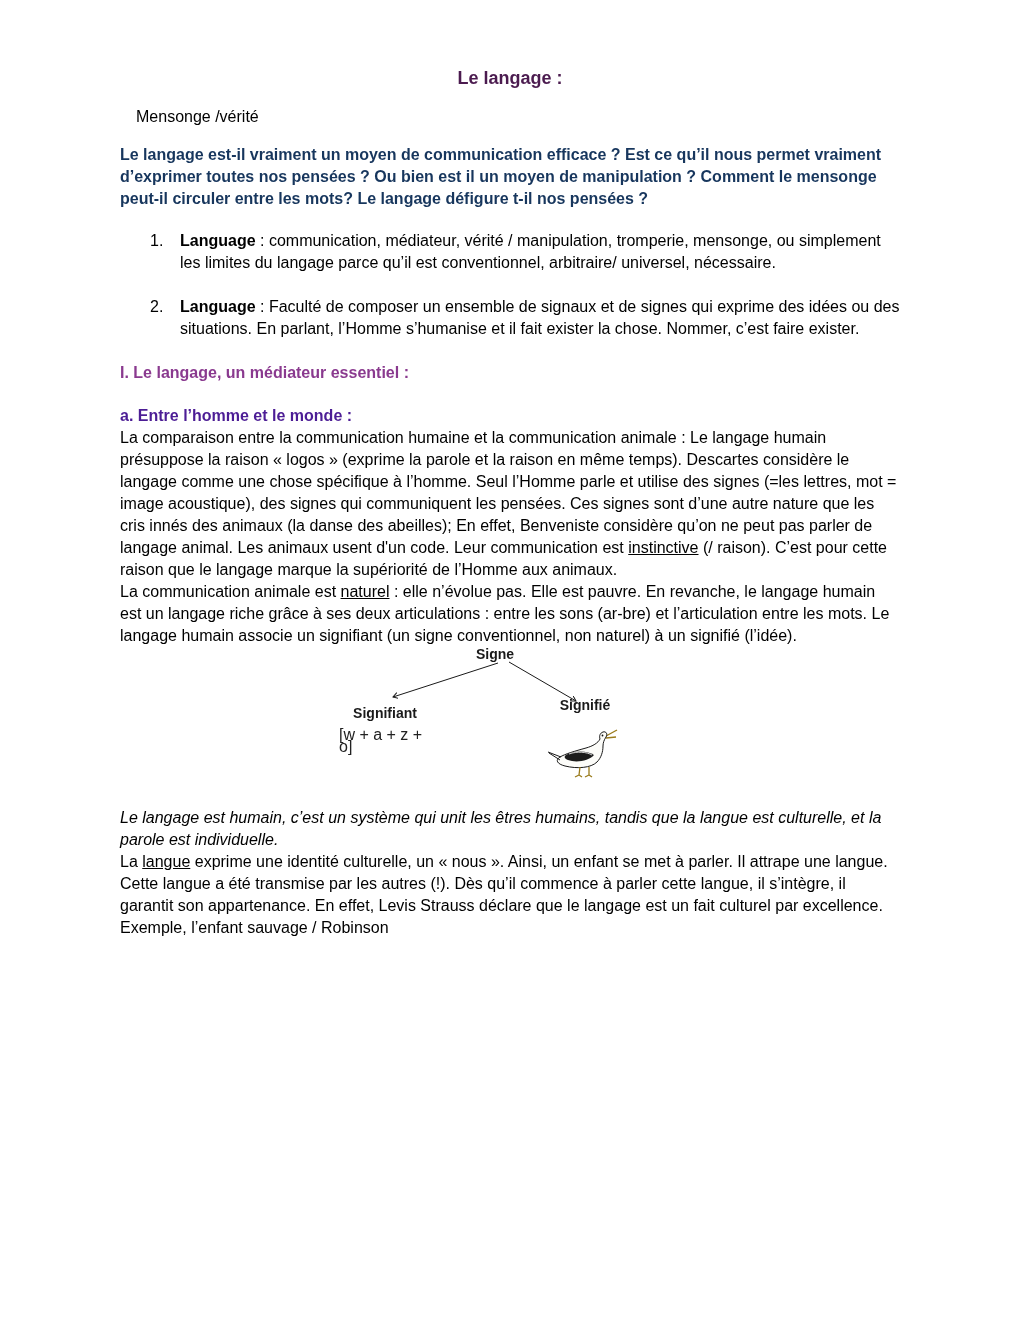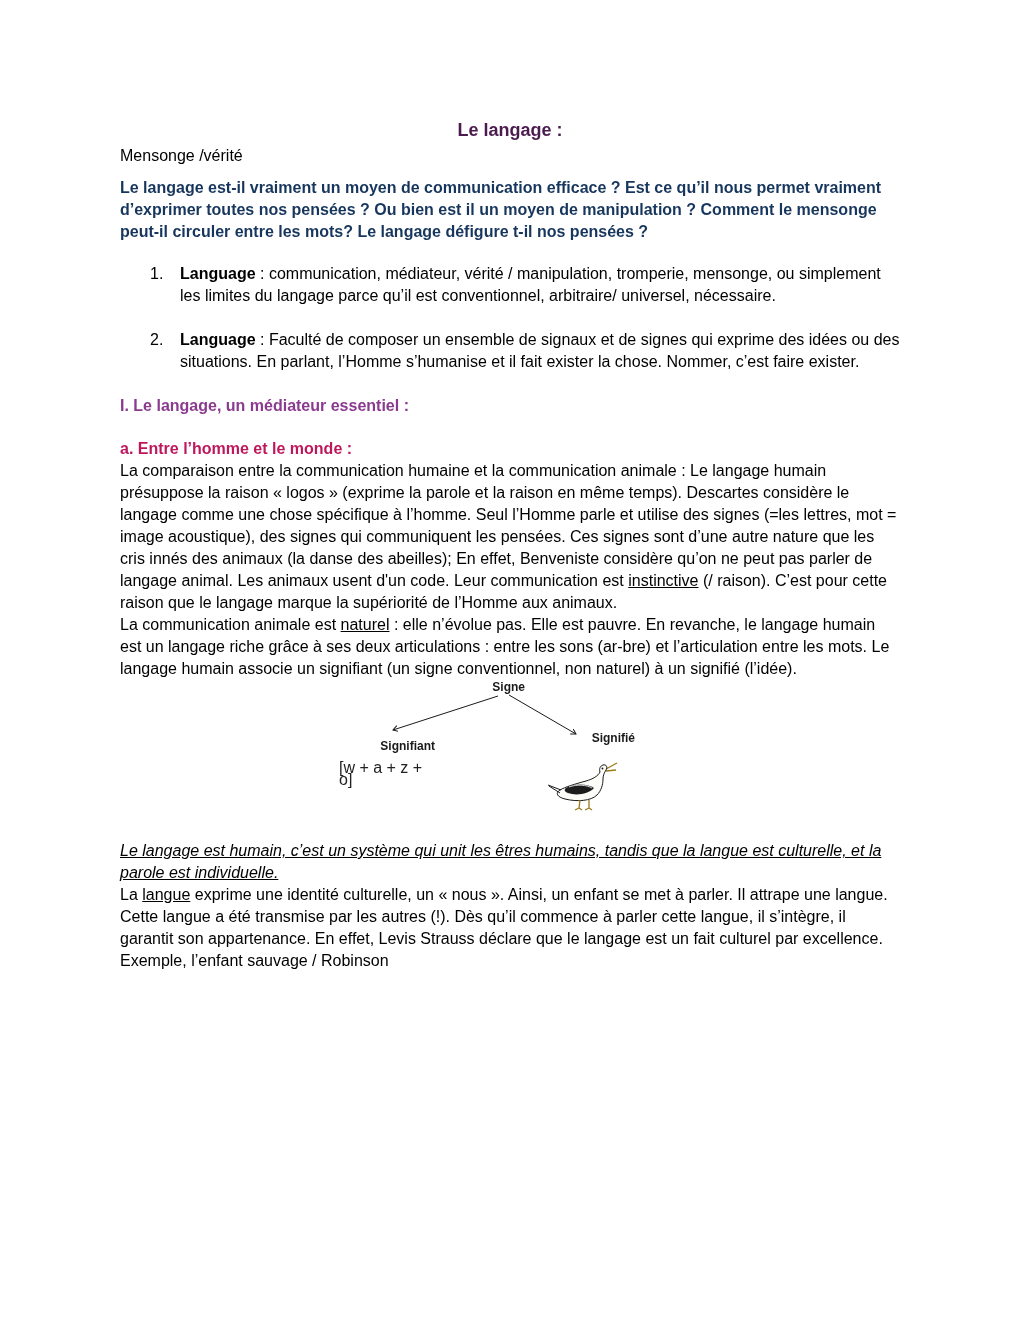--- a/index.html
+++ b/index.html
@@ -1,37 +1,37 @@
 <!DOCTYPE html>
 <html lang="fr"><head>
 <meta charset="utf-8">
 <style>
   html, body { margin: 0; padding: 0; background: #ffffff; }
   .page {
     position: relative;
     width: 1020px;
     height: 1320px;
     box-sizing: border-box;
-    padding: 118px 120px 40px 120px;
+    padding: 66px 120px 40px 120px;
     background: #ffffff;
     font-family: "Liberation Sans", "DejaVu Sans", sans-serif;
     font-size: 16px;
     line-height: 22px;
     color: #000000;
     overflow: hidden;
   }
   .doc-title {
     margin: 0 0 3px 0;
     font-size: 18px;
     line-height: 24px;
     font-weight: 700;
     text-align: center;
     color: #4b1b4f;
   }
-  .subtitle { margin: 0; }
+  .subtitle { margin: 16px; }
   .intro {
     margin: 10px 0 0 0;
     font-weight: 700;
     color: #17365d;
   }
   ol.deflist { list-style: none; margin: 20px 0 0 0; padding: 0 0 0 30px; }
   ol.deflist li { display: flex; margin-bottom: 22px; }
   .num { width: 30px; flex: none; }
   .li-body { flex: 1; }
   .h-purple {
@@ -39,36 +39,36 @@
     font-size: 16px;
     line-height: 22px;
     font-weight: 700;
     color: #8a3a8f;
   }
   .h-navy {
     margin: 21px 0 0 0;
     font-size: 16px;
     line-height: 22px;
     font-weight: 700;
-    color: #be185d;
+    color: #4c1d95;
   }
   p.body { margin: 0; }
   .u { text-decoration: underline; }
   .preline { white-space: pre-line; }
-  .italic { font-style: italic; text-decoration: underline; }
+  .italic { font-style: italic; }
   b.term { font-weight: 700; }
 
   .diagram { position: relative; height: 132px; margin: 0 0 28px 0; }
   .arrows { position: absolute; left: 0; top: 0; }
   .dlabel {
     position: absolute;
-    font-size: 12px;
+    font-size: 14px;
     line-height: 12px;
     font-weight: 700;
-    text-align: right;
+    text-align: center;
     color: #1a1a1a;
   }
   .d-root      { left: 345px; top: 1px;  width: 60px; }
   .d-left      { left: 215px; top: 60px; width: 100px; }
   .d-right     { left: 415px; top: 52px; width: 100px; }
   .dphon {
     position: absolute;
     left: 219px; top: 82px; width: 100px;
     font-size: 16px; line-height: 12px;
     text-align: left;

